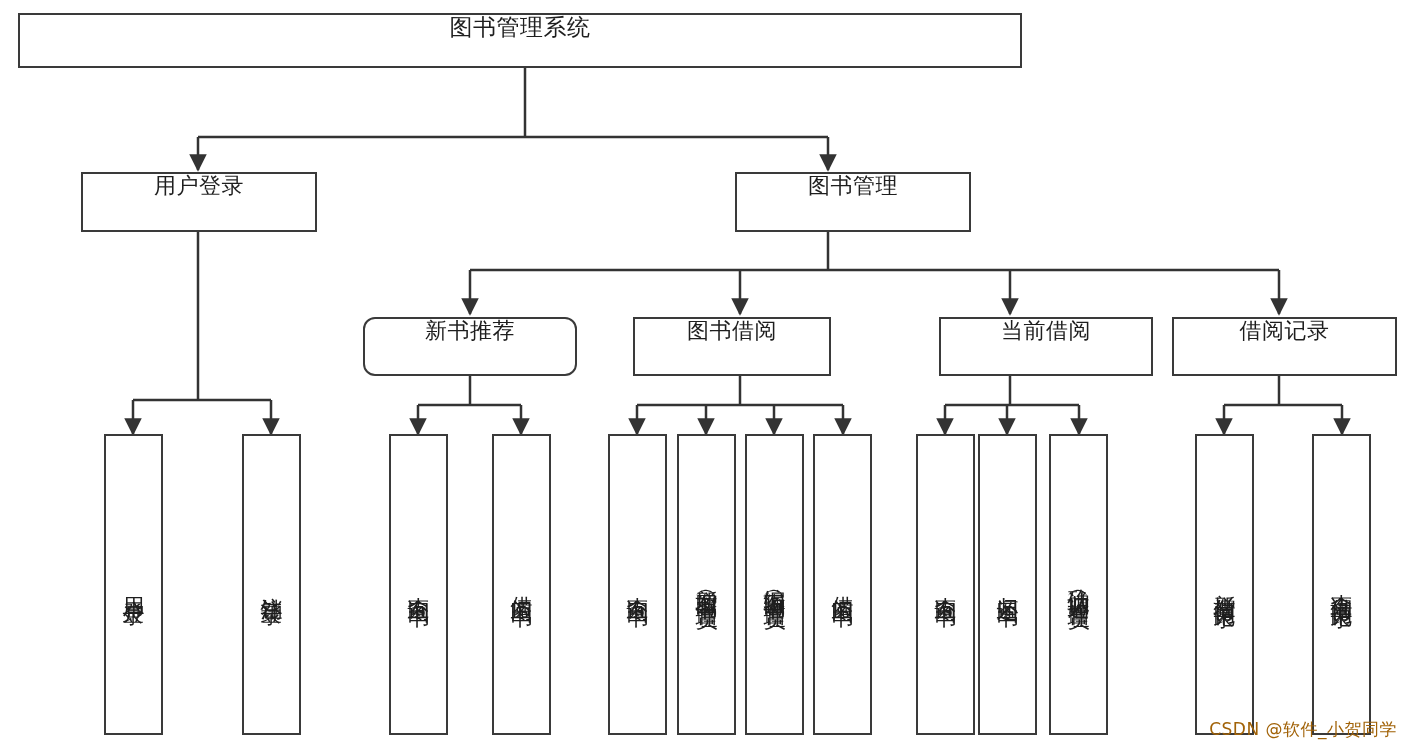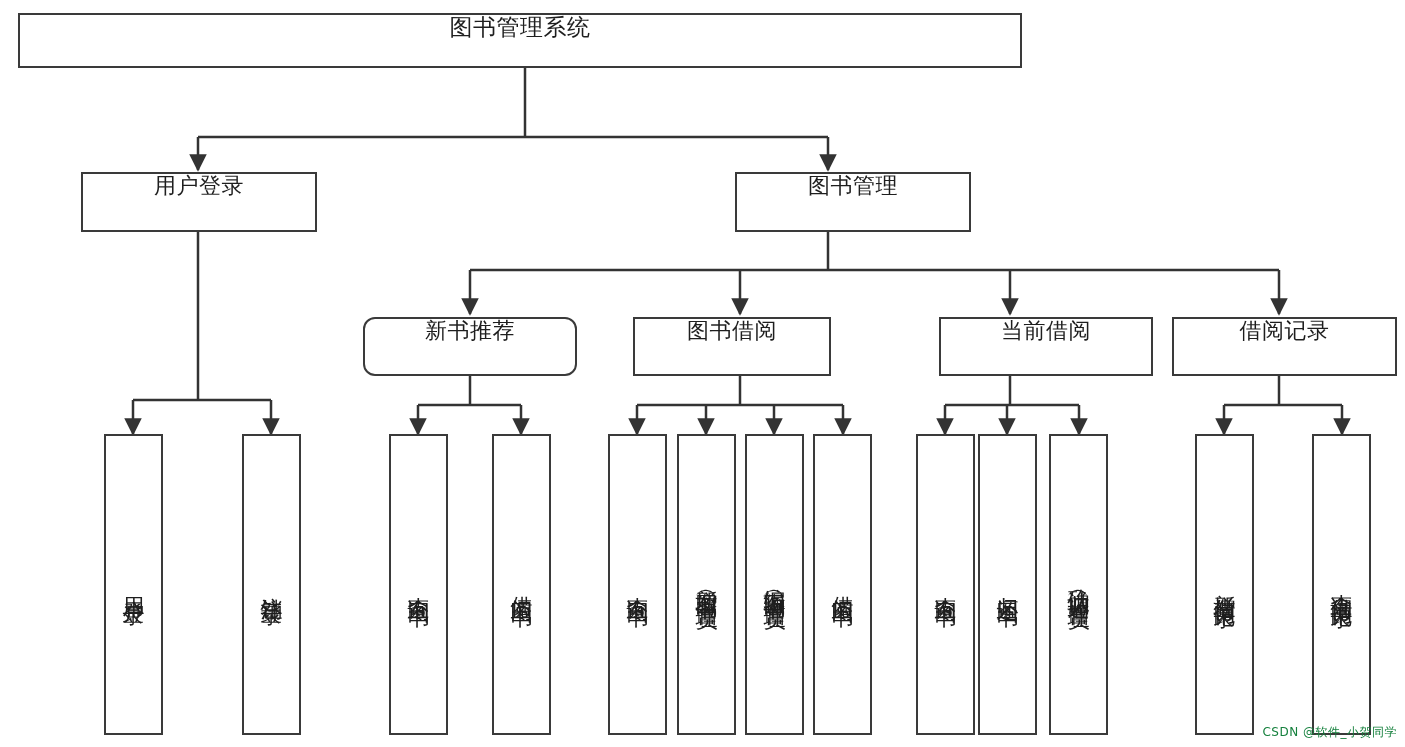--- a/index.html
+++ b/index.html
@@ -56,22 +56,22 @@
     white-space: nowrap;
     letter-spacing: 3px;
     font-size: 22px;
     line-height: 1.0;
   }
   #root-node .label { font-size: 23px; }
   .watermark {
     position: absolute;
     right: 8px;
     bottom: 6px;
-    font-size: 12px;
-    color: #15803d;
+    font-size: 17px;
+    color: #a16207;
     letter-spacing: 0.5px;
     z-index: 3;
     white-space: nowrap;
   }
 </style>
 </head>
 <body>
 
 <div id="canvas">
 

